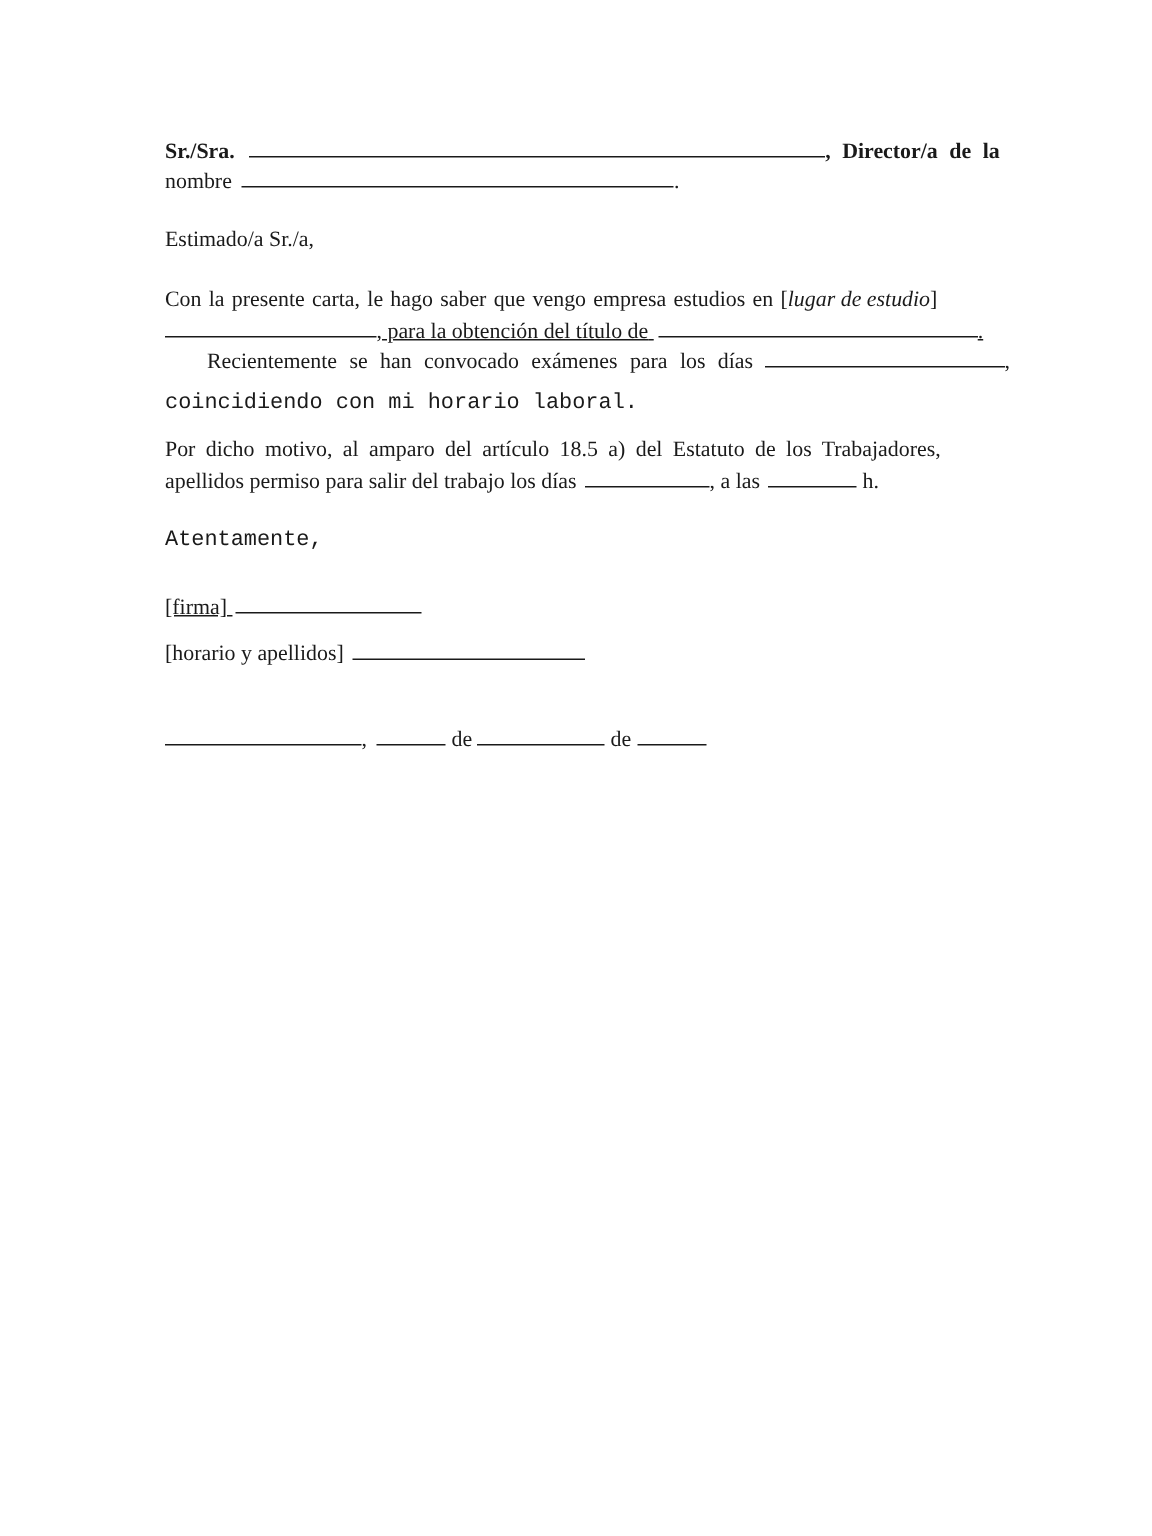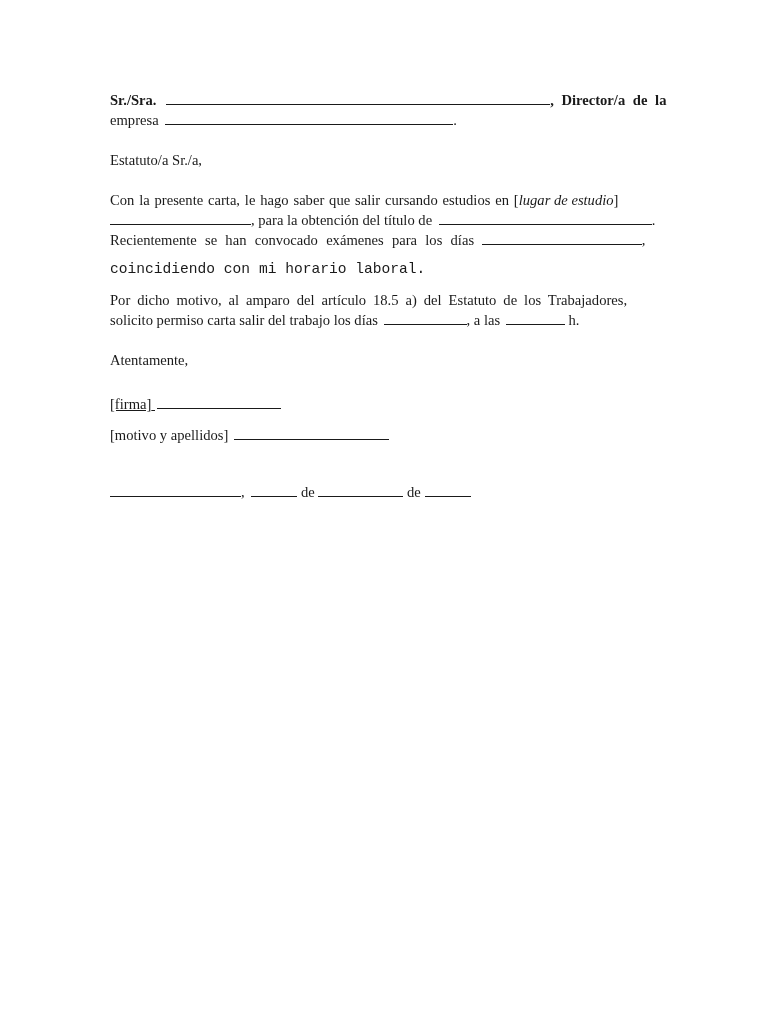--- a/index.html
+++ b/index.html
@@ -40,57 +40,57 @@
 </head>
 <body>
 
 <div class="page">
 
   <div class="line" style="top:0px; width:549px;font-weight:bold;">
     <span>Sr./Sra.</span>
     <span class="blank" style="width:384px; margin-left:6px;"></span><span style="word-spacing:4px;">, Director/a de la</span>
   </div>
   <div class="line" style="top:20px;">
-    <span>empresa</span>
+    <span>nombre</span>
     <span class="blank" style="width:288px; margin-left:3px;"></span><span>.</span>
   </div>
 
-  <div class="line" style="top:60px;">Estatuto/a Sr./a,</div>
+  <div class="line" style="top:60px;">Estimado/a Sr./a,</div>
 
   <div class="line" style="top:100px;">
-    <span style="word-spacing:1.2px;">Con la presente carta, le hago saber que salir cursando estudios en [</span><em>lugar de estudio</em><span>]</span>
+    <span style="word-spacing:1.2px;">Con la presente carta, le hago saber que vengo empresa estudios en [</span><em>lugar de estudio</em><span>]</span>
   </div>
-  <div class="line" style="top:120px;">
+  <div class="line" style="top:120px;text-decoration:underline;">
     <span class="blank" style="width:141px;"></span><span>, para la obtención del título de</span>
     <span class="blank" style="width:213px; margin-left:3px;"></span><span>.</span>
   </div>
   <div class="line" style="top:140px;">
-    <span style="word-spacing:4.6px;">Recientemente se han convocado exámenes para los días</span>
+    <span style="word-spacing:4.6px;margin-left:28px;">Recientemente se han convocado exámenes para los días</span>
     <span class="blank" style="width:160px; margin-left:4px;"></span><span>,</span>
   </div>
   <div class="line" style="top:169px;font-family:Liberation Mono, monospace;">coincidiendo con mi horario laboral.</div>
 
   <div class="line" style="top:200px;">
     <span style="word-spacing:3.3px;">Por dicho motivo, al amparo del artículo 18.5 a) del Estatuto de los Trabajadores,</span>
   </div>
   <div class="line" style="top:220px;">
-    <span>solicito permiso carta salir del trabajo los días</span>
+    <span>apellidos permiso para salir del trabajo los días</span>
     <span class="blank" style="width:83px; margin-left:2px;"></span><span>, a las</span>
     <span class="blank" style="width:59px; margin-left:2px;"></span>
     <span>h.</span>
   </div>
 
-  <div class="line" style="top:260px;">Atentamente,</div>
+  <div class="line" style="top:260px;font-family:Liberation Mono, monospace;">Atentamente,</div>
 
   <div class="line" style="top:304px;text-decoration:underline;">
     <span>[firma]</span>
     <span class="blank" style="width:124px; margin-left:2px;"></span>
   </div>
   <div class="line" style="top:335px;">
-    <span>[motivo y apellidos]</span>
+    <span>[horario y apellidos]</span>
     <span class="blank" style="width:155px; margin-left:2px;"></span>
   </div>
 
   <div class="line" style="top:392px;">
     <span class="blank" style="width:131px;"></span><span>,</span>
     <span class="blank" style="width:46px; margin-left:3px;"></span>
     <span>de</span>
     <span class="blank" style="width:85px;"></span>
     <span>de</span>
     <span class="blank" style="width:46px;"></span>

